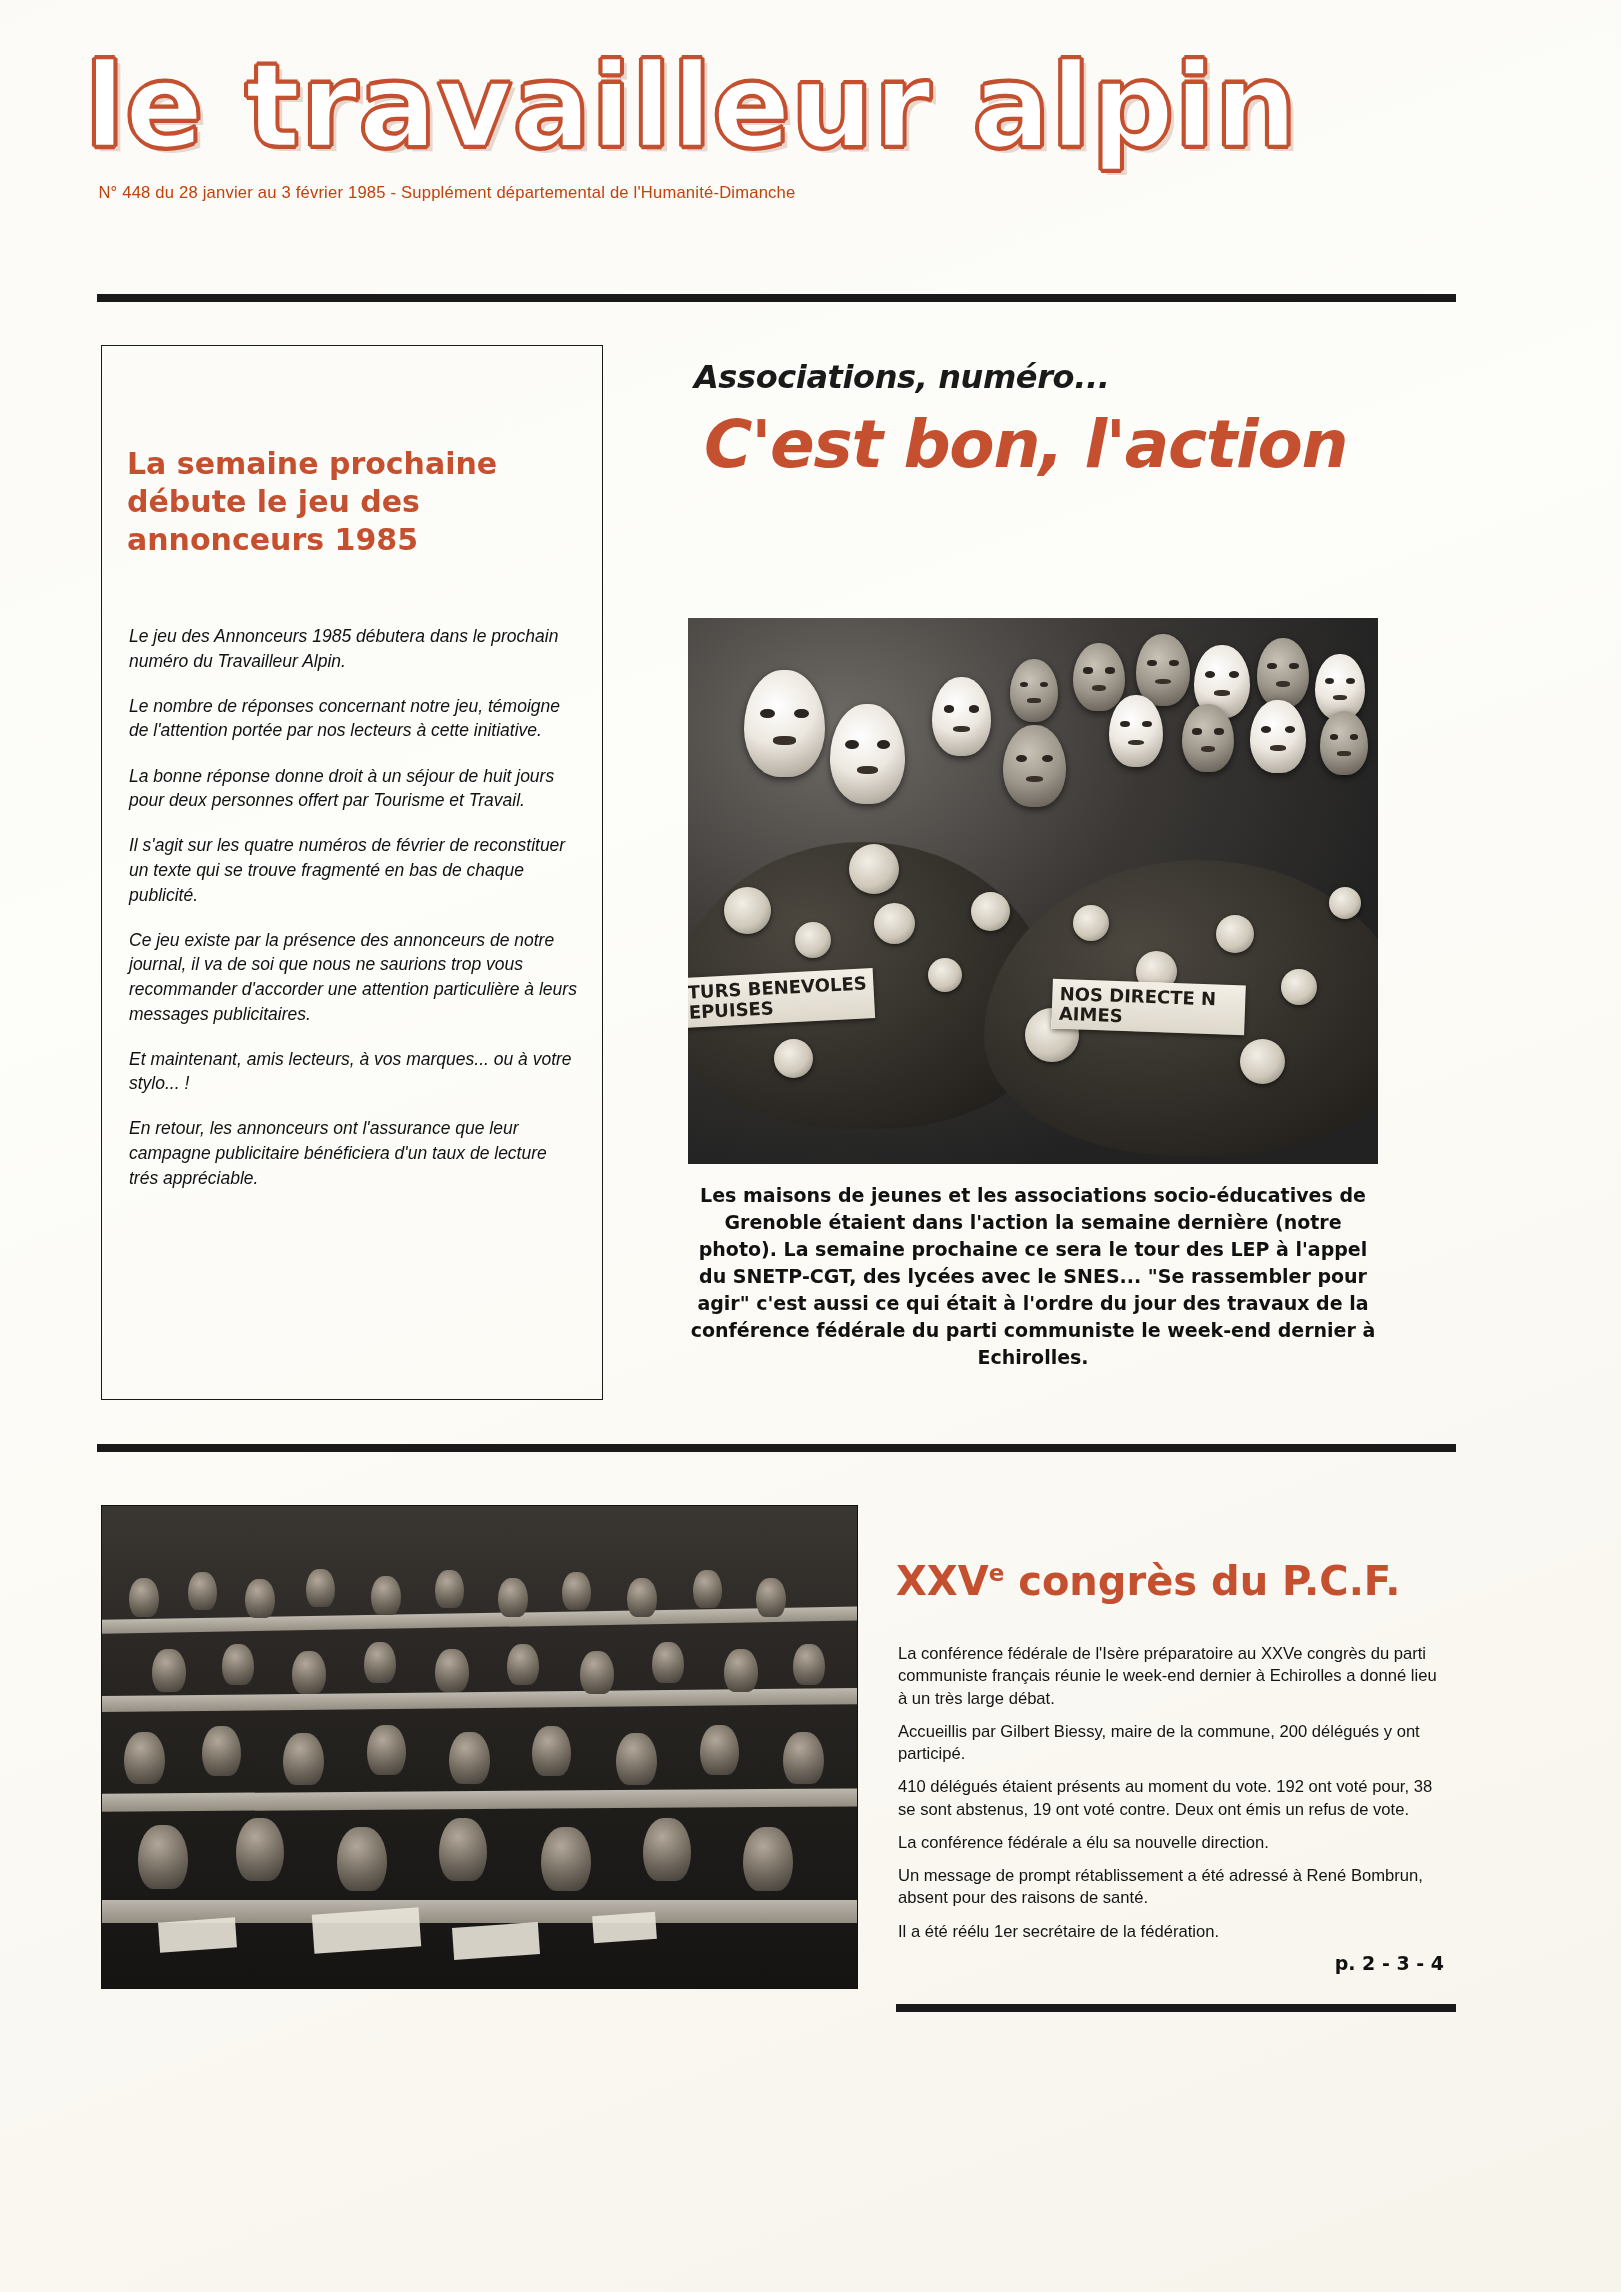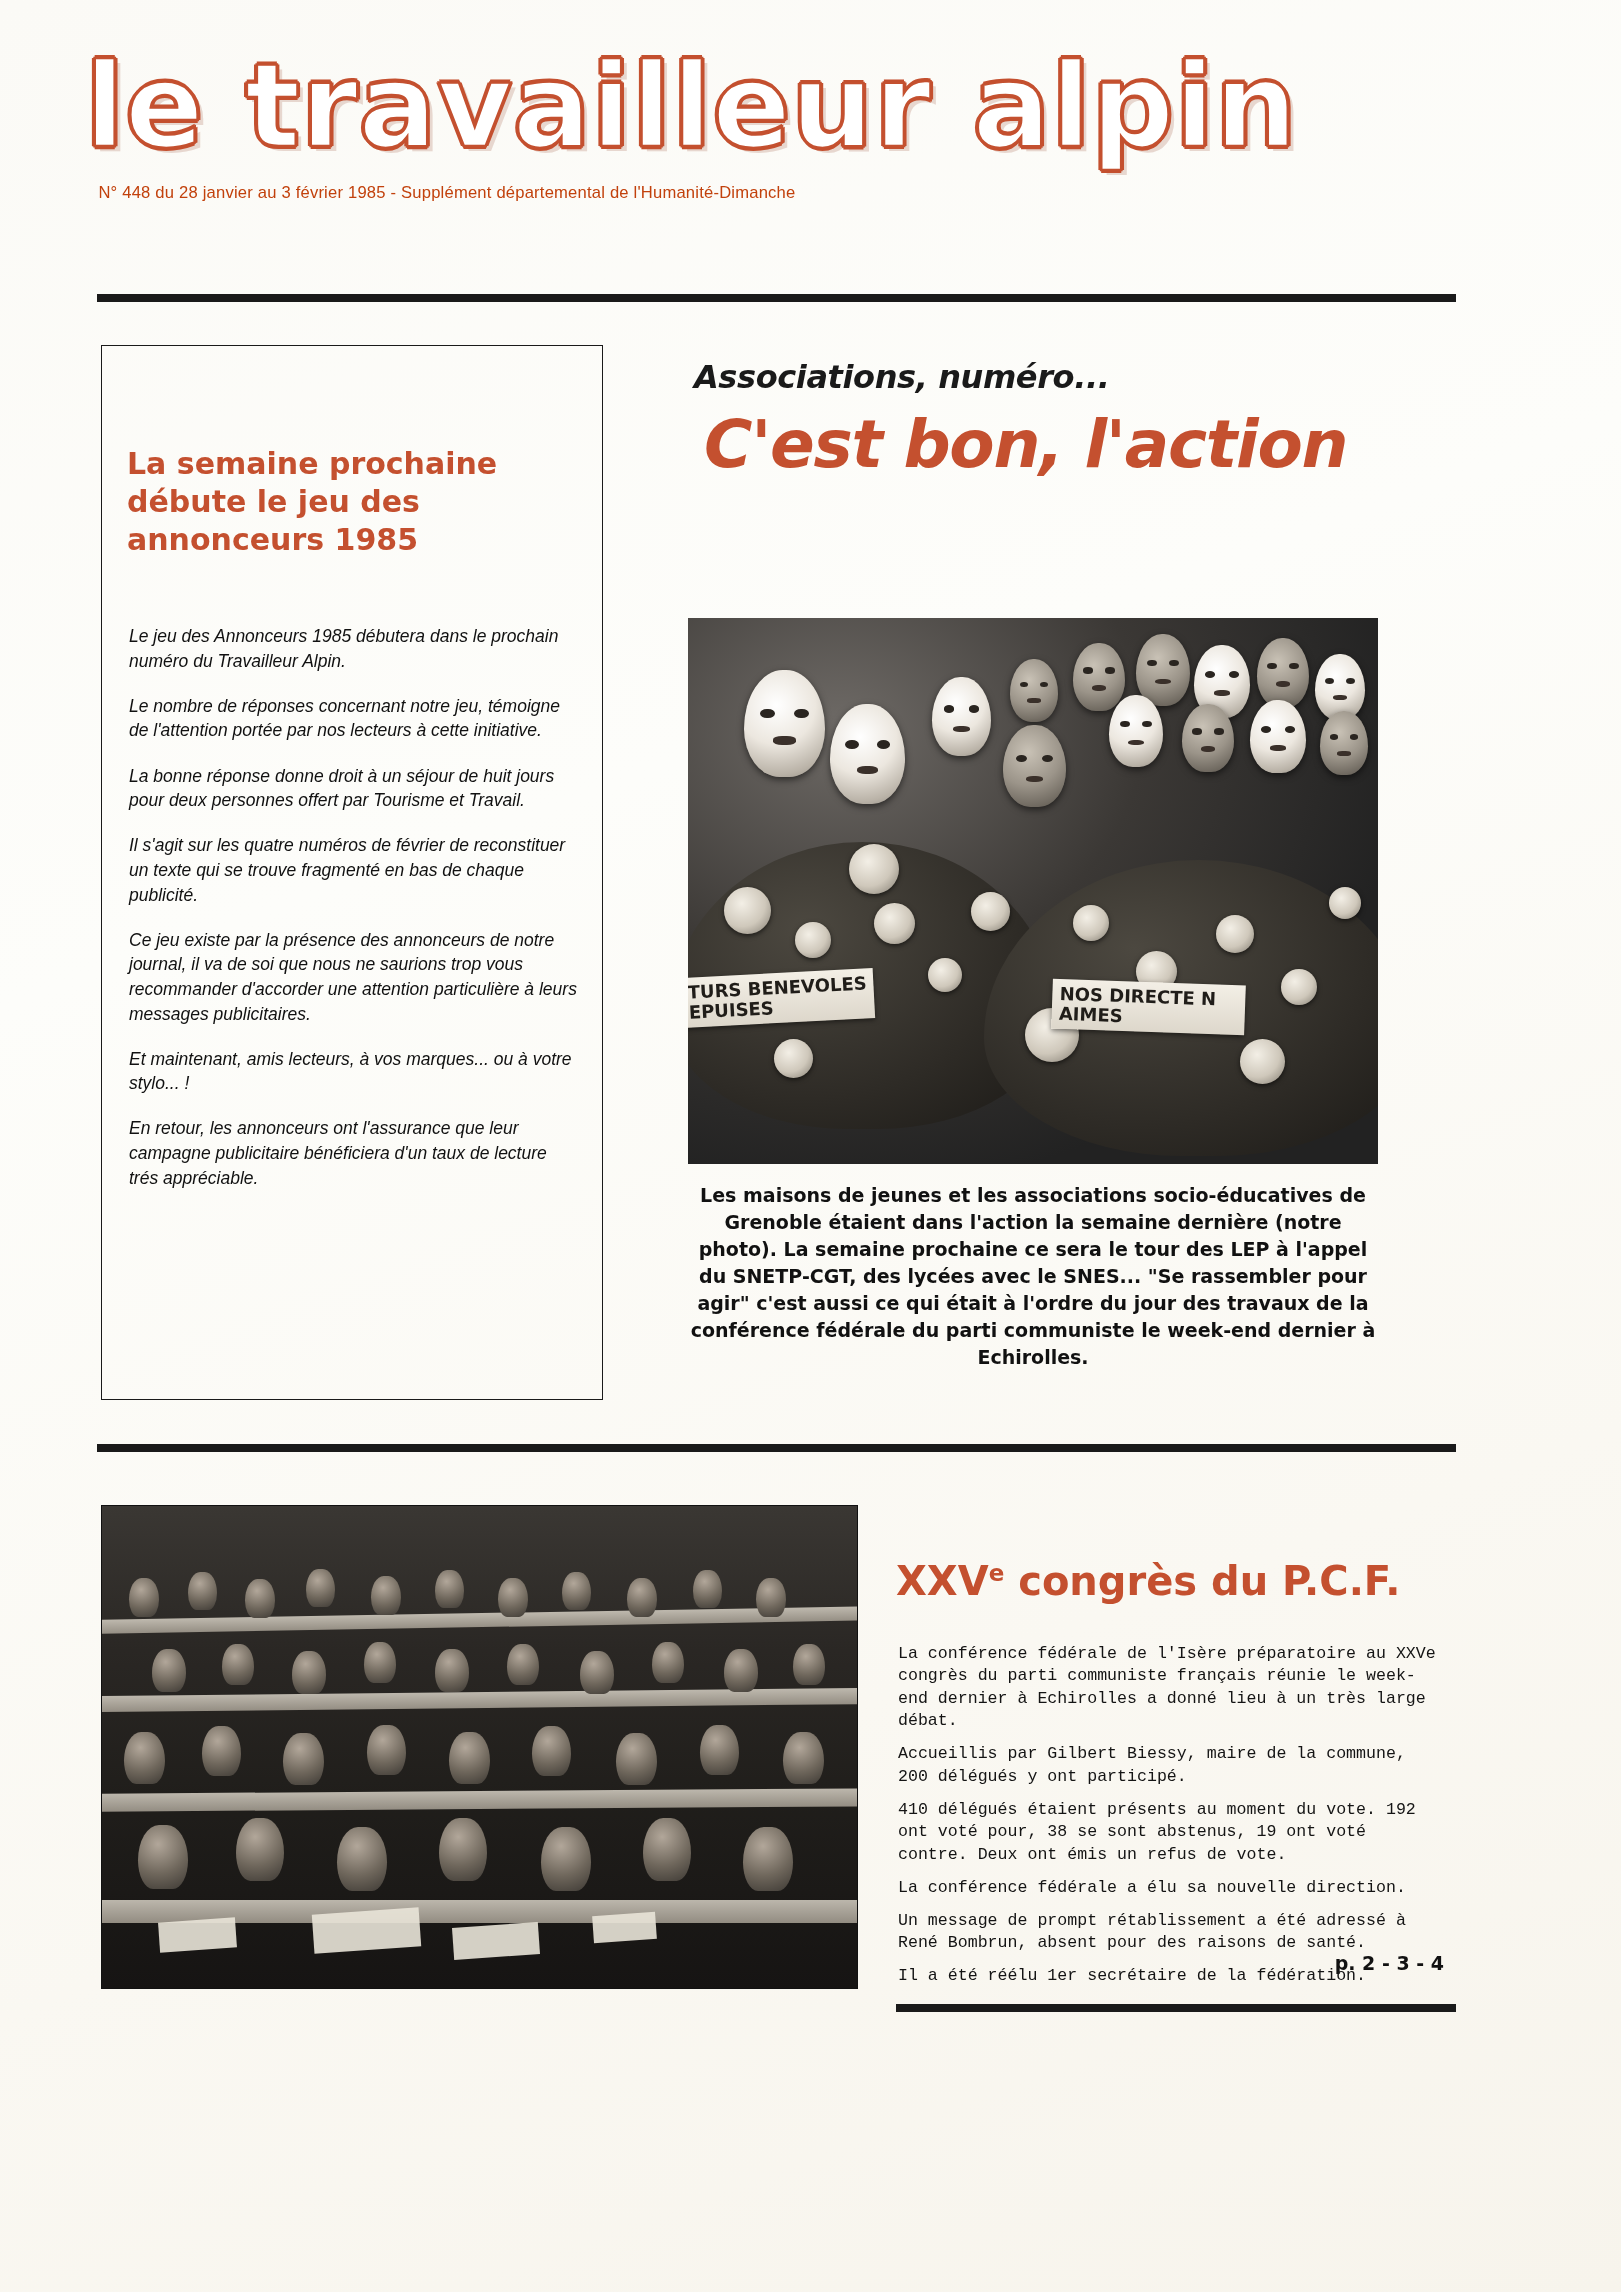--- a/index.html
+++ b/index.html
@@ -264,21 +264,21 @@
   .congress-title sup { font-size: 23px; }
   .congress-body {
     position: absolute;
     left: 898px;
     top: 1643px;
     width: 546px;
     font-size: 16.6px;
     line-height: 22.4px;
     color: #141414;
   }
-  .congress-body p { margin: 0 0 10.7px 0; font-family: Liberation Mono, monospace; }
+  .congress-body p { margin: 0 0 10.7px 0; }
   .pages {
     position: absolute;
     left: 898px;
     top: 1952px;
     width: 546px;
     text-align: right;
     font-family: "DejaVu Sans", sans-serif;
     font-weight: bold;
     font-size: 19px;
     color: #111;

